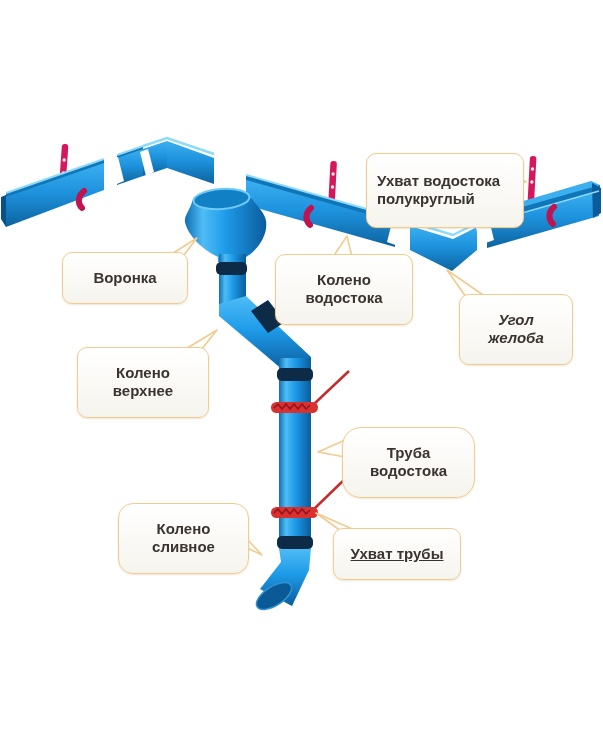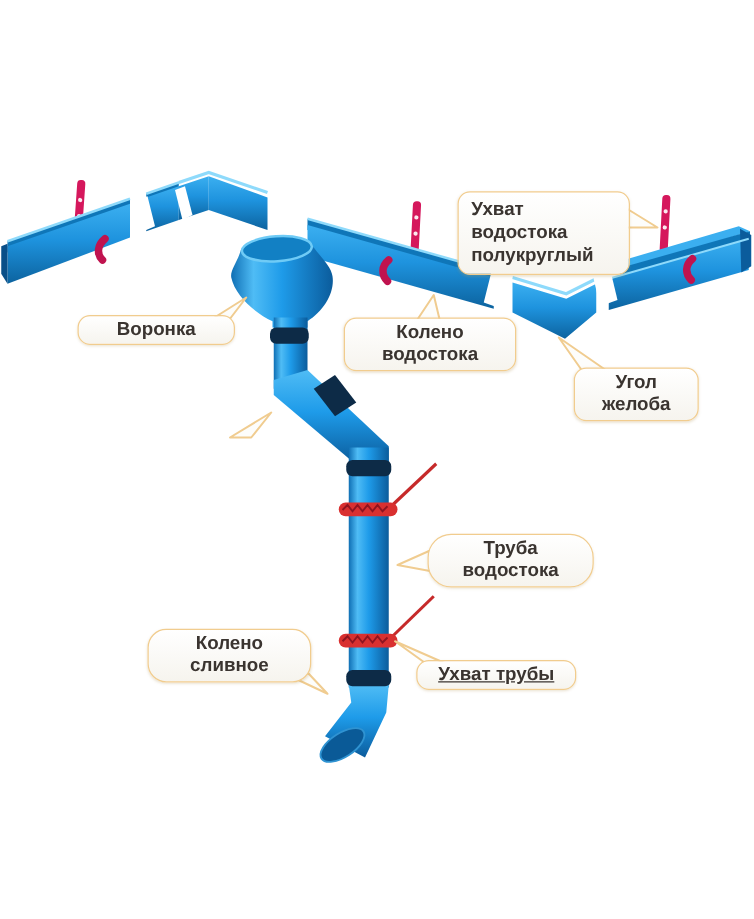--- a/index.html
+++ b/index.html
@@ -4,25 +4,25 @@
 <style>
   html,body{margin:0;padding:0;background:#ffffff;}
   .stage{position:relative;width:603px;height:735px;background:#ffffff;overflow:hidden;
          font-family:"Liberation Sans", sans-serif;}
   .stage svg{position:absolute;left:0;top:0;}
   .bubble{position:absolute;box-sizing:border-box;z-index:5;
           background:linear-gradient(180deg,#ffffff 0%,#f6f4ee 100%);
           border:1.6px solid #f1cc8e;border-radius:10px;
           box-shadow:0 1px 2px rgba(180,150,90,.25);
           color:#3a3430;font-size:15px;font-weight:bold;line-height:1.22;
-          padding:2px 10px;text-align:center;}
-  .b1{left:366px;top:153px;width:138px;text-align:left;padding:5px 10px;}
+          padding:16px 10px;text-align:center;}
+  .b1{left:366px;top:153px;width:158px;text-align:left;padding:18px 10px;}
   .b2{left:62px;top:252px;width:126px;}
   .b3{left:275px;top:254px;width:138px;}
-  .b4{left:459px;top:294px;width:100px;}
+  .b4{left:459px;top:294px;width:114px;font-style:italic;}
   .b5{left:77px;top:347px;width:132px;}
   .b6{left:342px;top:427px;width:133px;border-radius:19px;}
   .b7{left:118px;top:503px;width:131px;border-radius:15px;}
   .b8{left:333px;top:528px;width:128px;text-decoration:underline;}
 </style>
 </head>
 <body>
 
 <div class="stage">
 
@@ -153,17 +153,18 @@
     <path d="M345,440 L318,452 L345,457 Z"></path>
     <path d="M228,539 L262,555 L247,539 Z"></path>
     <path d="M341,531 L316,513 L357,531 Z"></path>
   </g>
 </svg>
 
 <div class="bubble b1">Ухват водостока полукруглый</div>
 <div class="bubble b2">Воронка</div>
 <div class="bubble b3">Колено водостока</div>
 <div class="bubble b4">Угол желоба</div>
+<div class="bubble b5">Колено верхнее</div>
 <div class="bubble b6">Труба водостока</div>
 <div class="bubble b7">Колено сливное</div>
 <div class="bubble b8">Ухват трубы</div>
 
 </div>
 
 </body></html>

